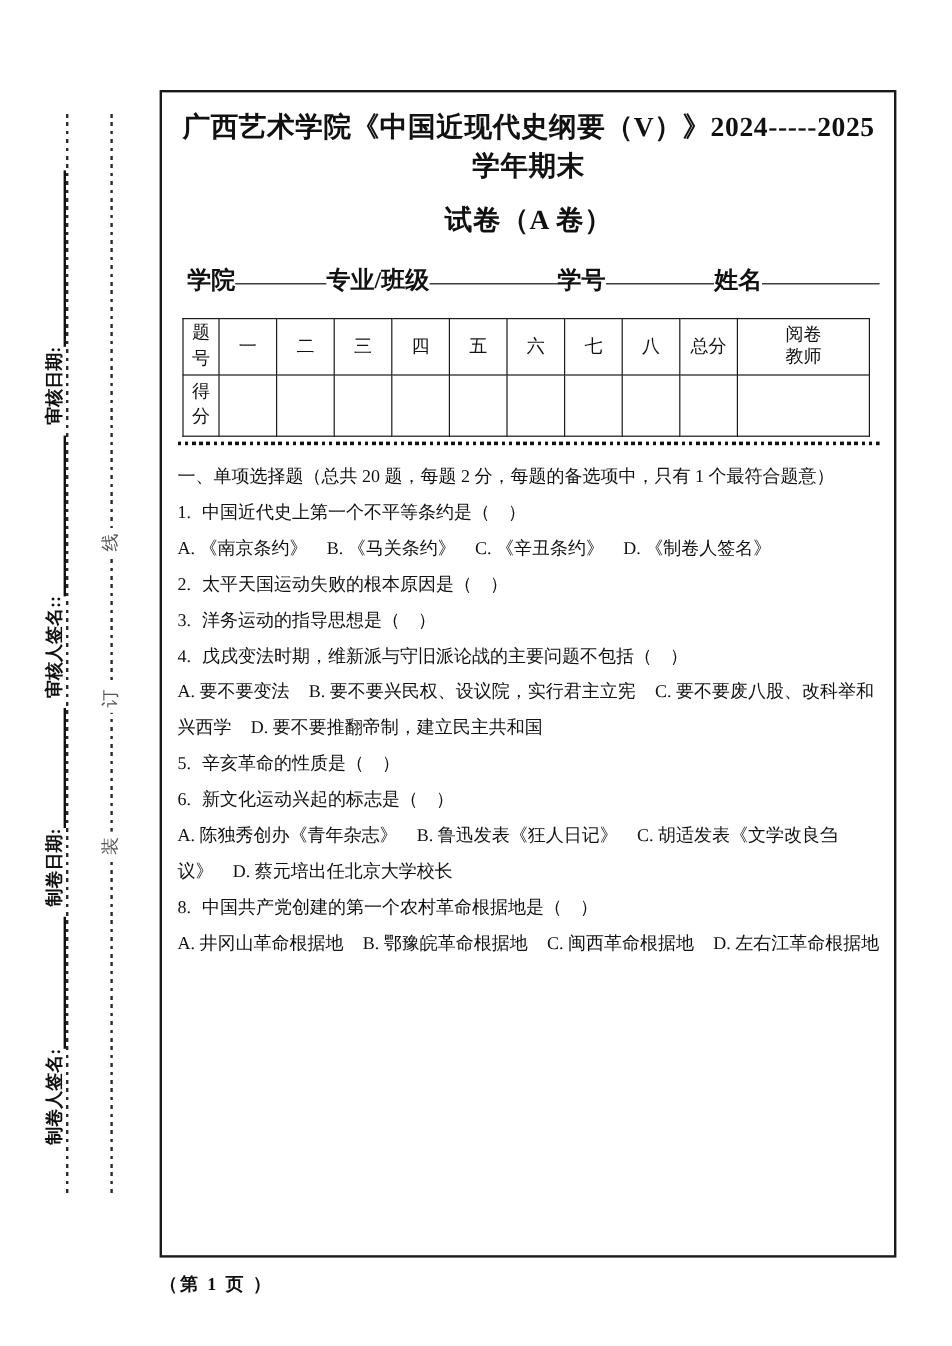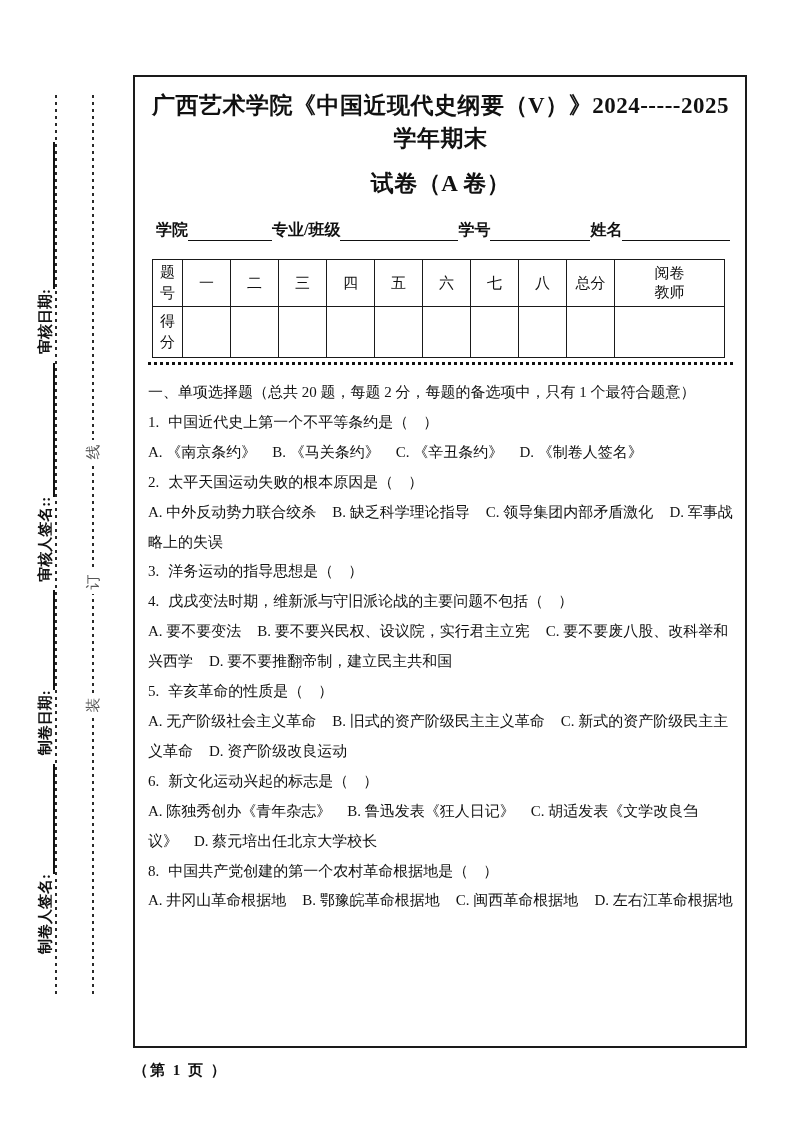--- a/index.html
+++ b/index.html
@@ -49,22 +49,22 @@
     box-sizing:border-box;
     padding:12px 12px 0 13px;
     overflow:hidden;
   }
 
   .title { text-align:center; font-size:23px; font-weight:600; letter-spacing:.5px; line-height:33px; }
   .title-2 { margin-top:12px; }
 
   .info-row {
     margin-top:20px; padding-left:8px;
-    display:flex; align-items:flex-end;
-    font-size:16px; font-weight:600; white-space:nowrap;
+    display:flex; 
+    font-size:20px; font-weight:600; white-space:nowrap;
   }
   .iblank { display:inline-block; height:16px; border-bottom:1.5px solid #111; }
   .iw84 { width:84px; } .iw118 { width:118px; } .iw100 { width:100px; } .iw108 { width:108px; }
 
   table.score-table {
     margin:18px 0 0 4px;
     border-collapse:collapse; table-layout:fixed;
     font-size:15px;
   }
   .score-table td {
@@ -184,29 +184,27 @@
 
   <div class="dotted-sep"></div>
 
   <div class="body">
     <p>一、单项选择题（总共 20 题，每题 2 分，每题的备选项中，只有 1 个最符合题意）</p>
 
     <p><span class="qnum">1.</span><span>中国近代史上第一个不平等条约是（　）</span></p>
     <p><span class="opt">A. 《南京条约》</span><span class="opt">B. 《马关条约》</span><span class="opt">C. 《辛丑条约》</span><span class="opt">D. 《制卷人签名》</span></p>
 
     <p><span class="qnum">2.</span><span>太平天国运动失败的根本原因是（　）</span></p>
-    <p><span class="opt">A. 中外反动势力联合绞杀</span><span class="opt">B. 缺乏科学理论指导</span><span class="opt">C. 领导集团内部矛盾激化</span><span class="opt">D. 军事战略上的失误</span></p>
 
     <p><span class="qnum">3.</span><span>洋务运动的指导思想是（　）</span></p>
 
     <p><span class="qnum">4.</span><span>戊戌变法时期，维新派与守旧派论战的主要问题不包括（　）</span></p>
     <p><span class="opt">A. 要不要变法</span><span class="opt">B. 要不要兴民权、设议院，实行君主立宪</span><span class="opt">C. 要不要废八股、改科举和兴西学</span><span class="opt">D. 要不要推翻帝制，建立民主共和国</span></p>
 
     <p><span class="qnum">5.</span><span>辛亥革命的性质是（　）</span></p>
-    <p><span class="opt">A. 无产阶级社会主义革命</span><span class="opt">B. 旧式的资产阶级民主主义革命</span><span class="opt">C. 新式的资产阶级民主主义革命</span><span class="opt">D. 资产阶级改良运动</span></p>
 
     <p><span class="qnum">6.</span><span>新文化运动兴起的标志是（　）</span></p>
     <p><span class="opt">A. 陈独秀创办《青年杂志》</span><span class="opt">B. 鲁迅发表《狂人日记》</span><span class="opt">C. 胡适发表《文学改良刍议》</span><span class="opt">D. 蔡元培出任北京大学校长</span></p>
 
 
     <p><span class="qnum">8.</span><span>中国共产党创建的第一个农村革命根据地是（　）</span></p>
     <p><span class="opt">A. 井冈山革命根据地</span><span class="opt">B. 鄂豫皖革命根据地</span><span class="opt">C. 闽西革命根据地</span><span class="opt">D. 左右江革命根据地</span></p>
   </div>
 </div>
 

